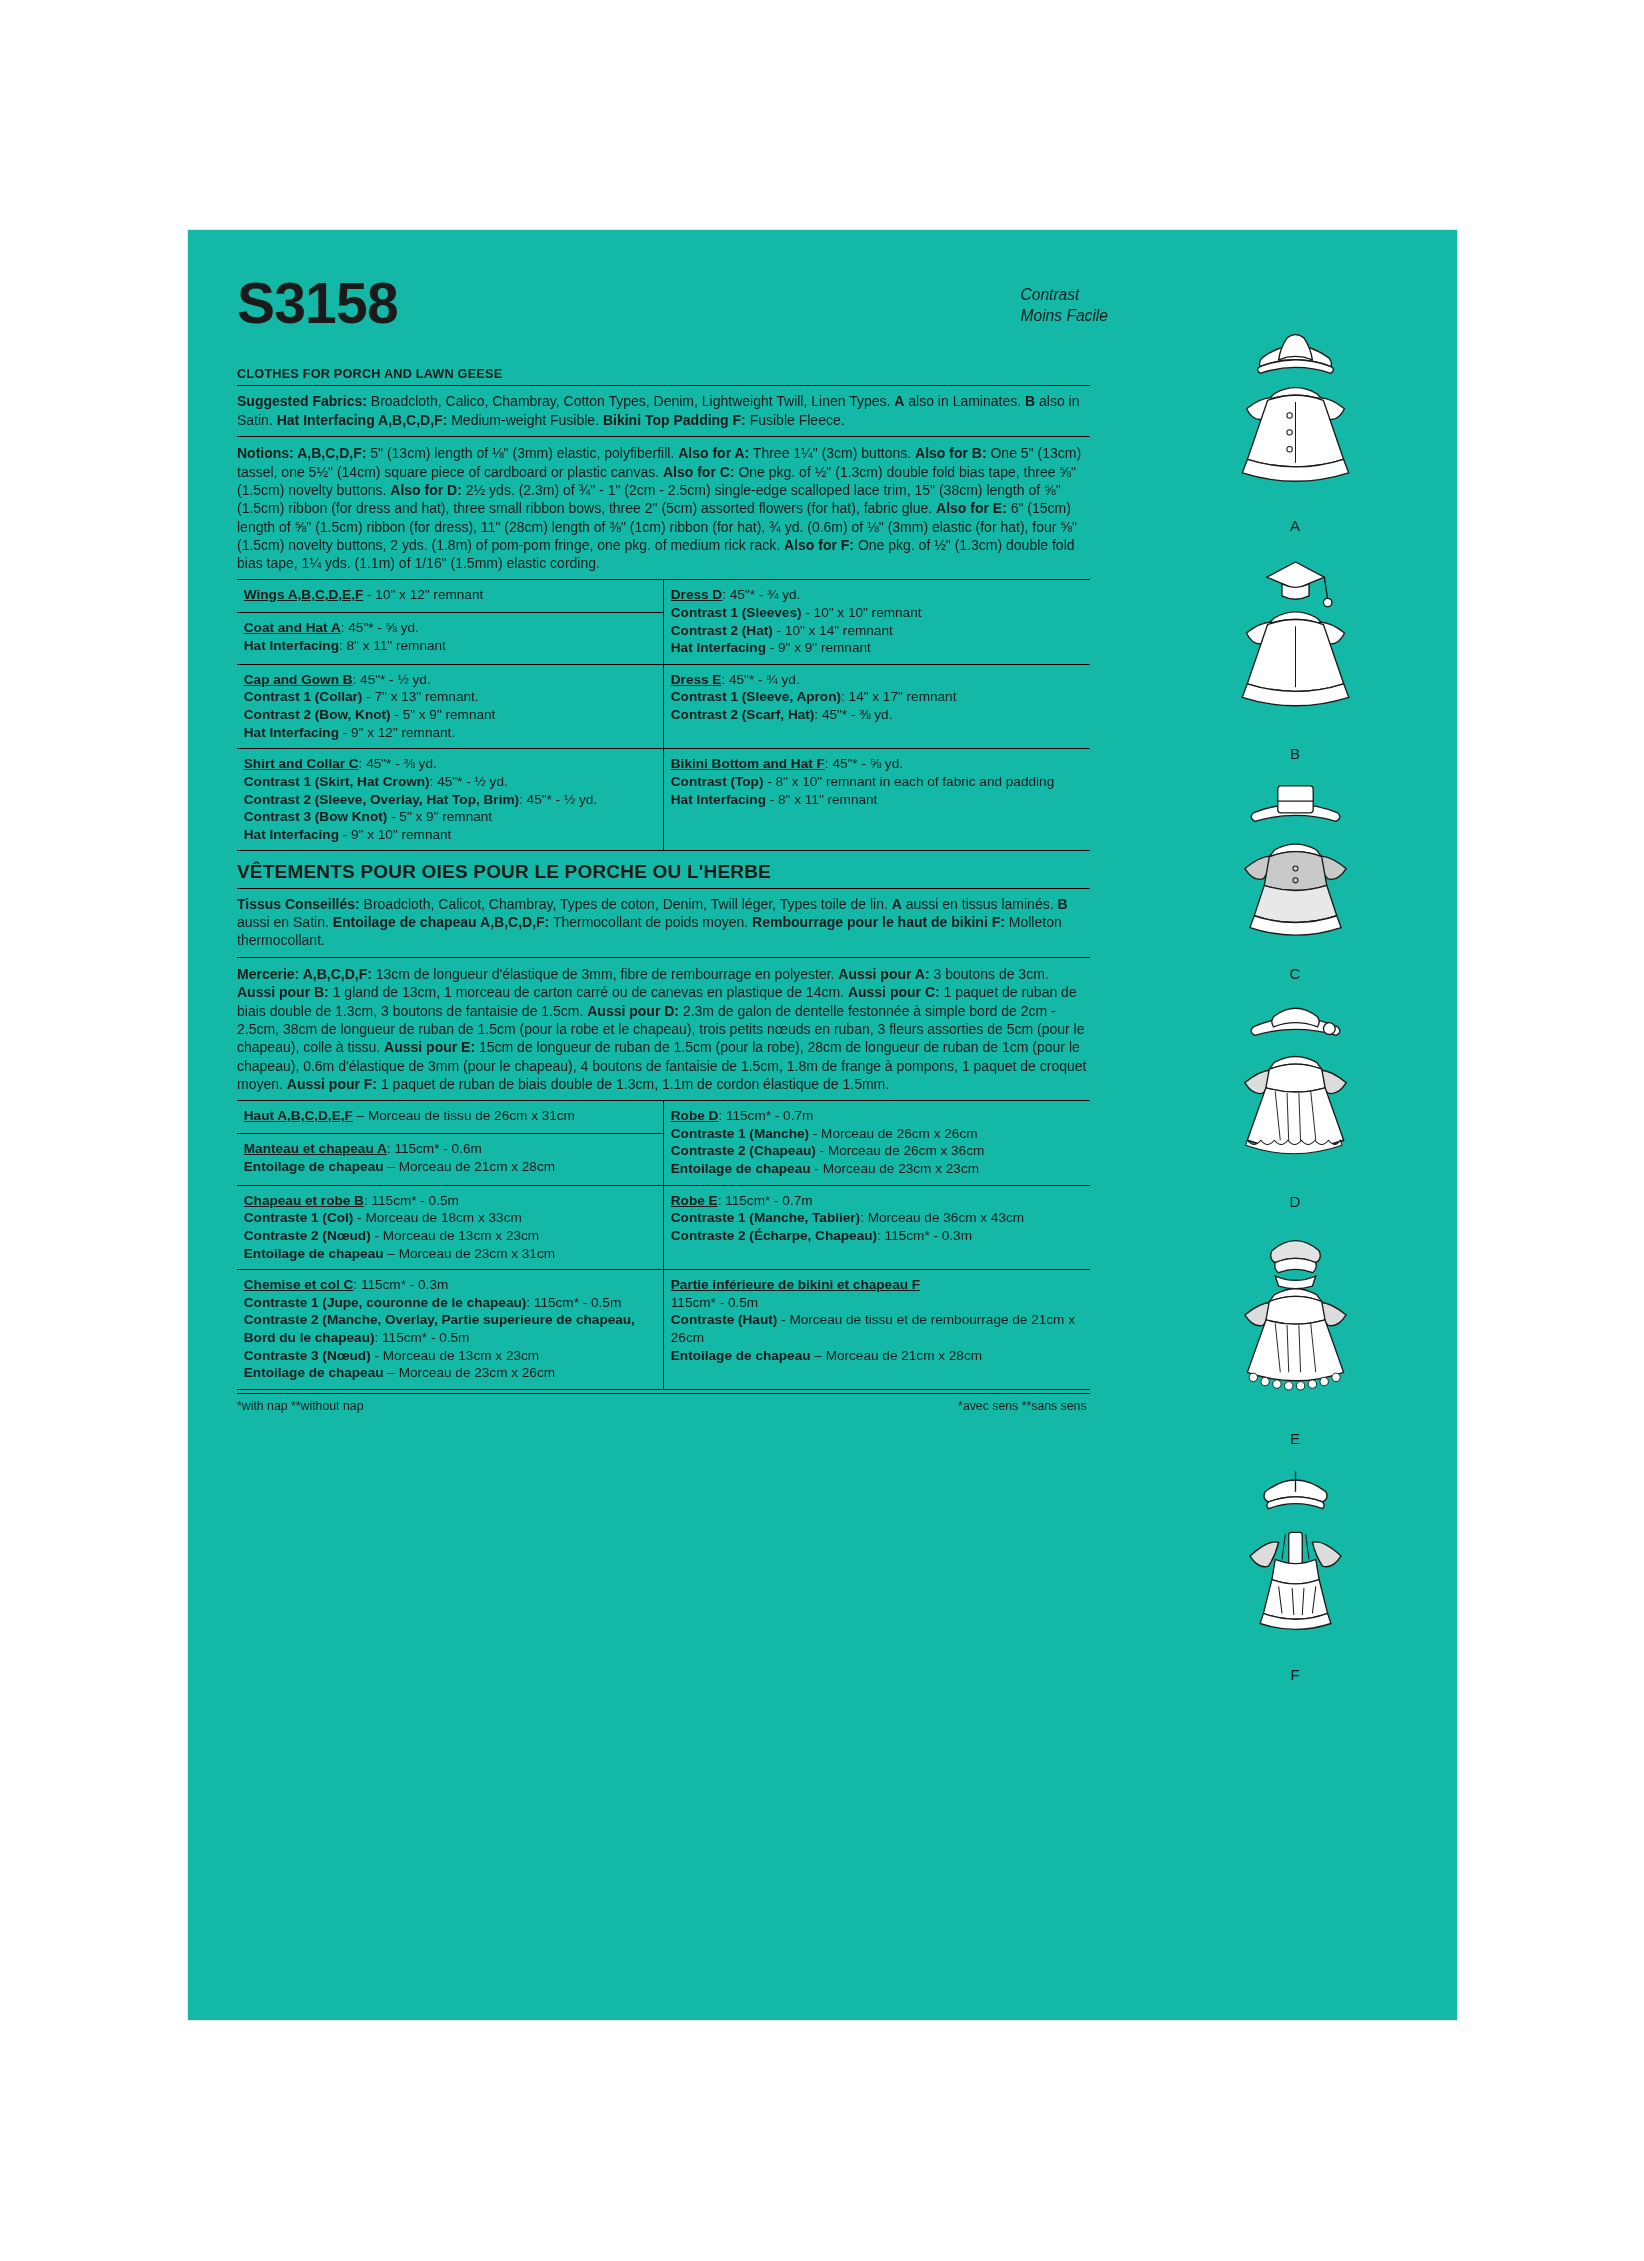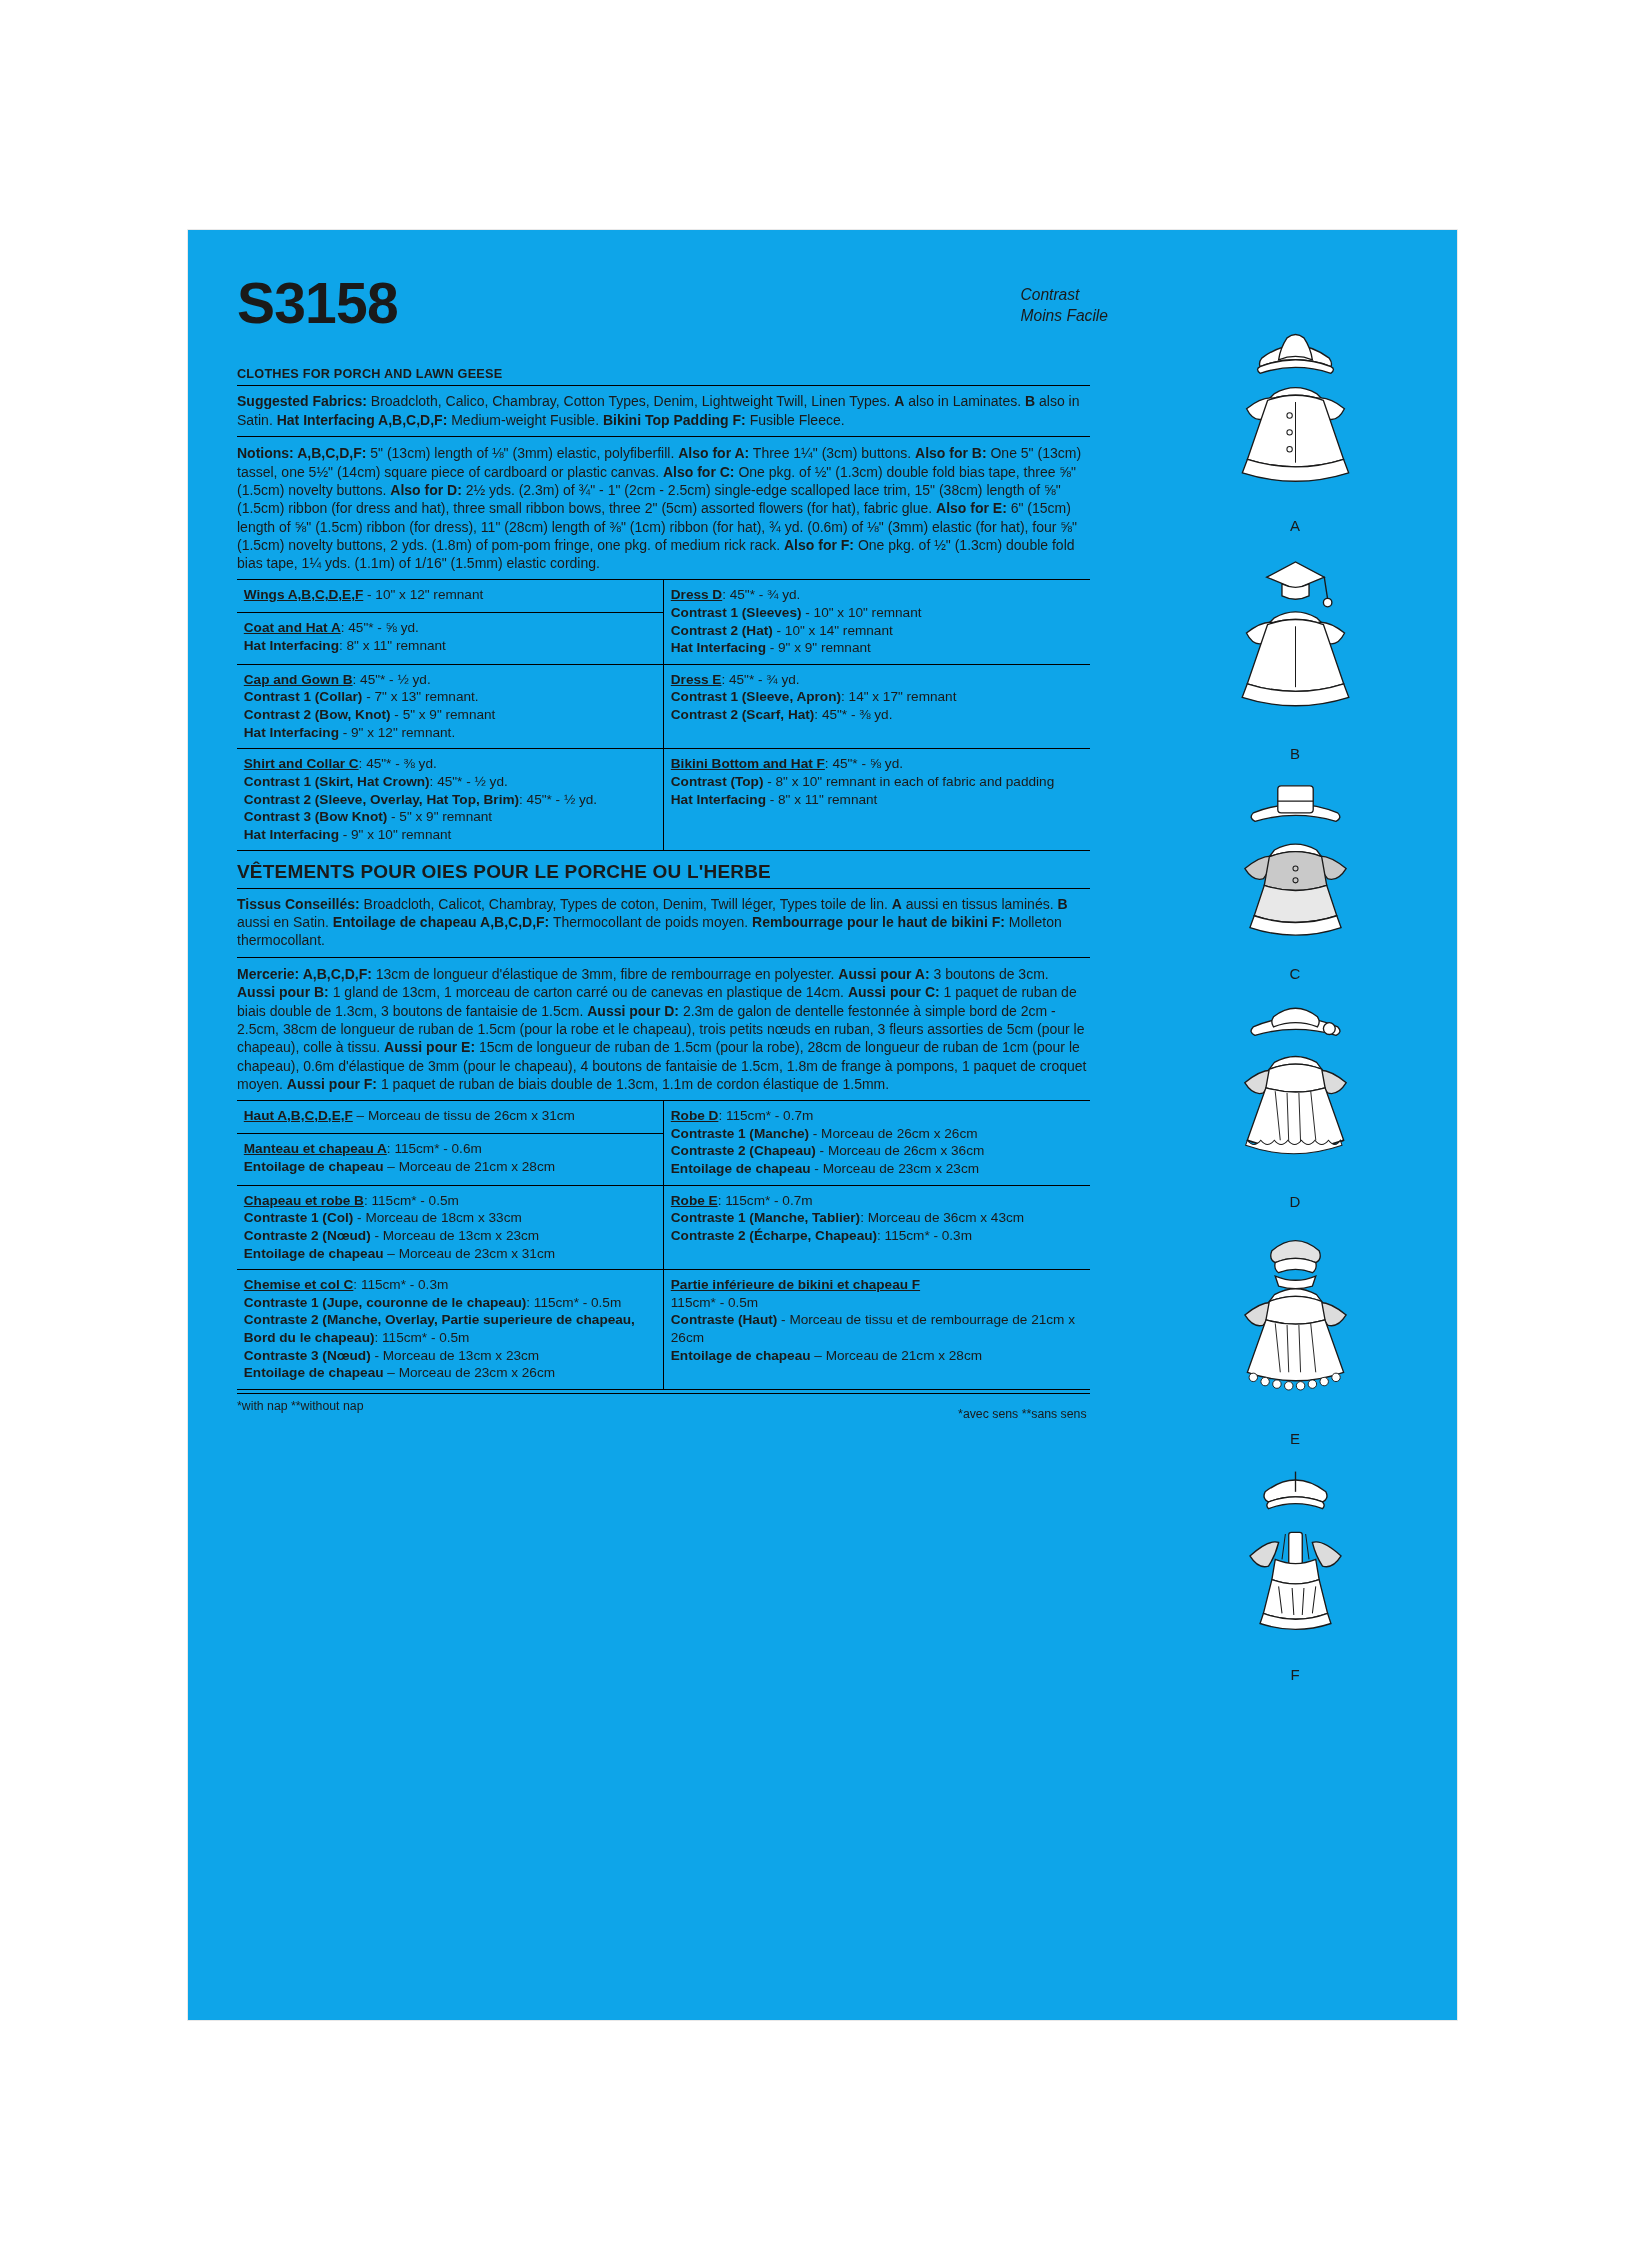--- a/index.html
+++ b/index.html
@@ -13,21 +13,21 @@
     font-family: "Liberation Sans", sans-serif;
     color: #1a1a1a;
     -webkit-font-smoothing: antialiased;
   }
   .page {
     position: absolute;
     left: 188px;
     top: 230px;
     width: 1269px;
     height: 1790px;
-    background: #0ea5e9;
+    background: #14b8a6;
     box-shadow: 0 0 0 0.8px #e4e4e4;
   }
   .sheet-inner {
     position: absolute;
     left: 49px;
     top: 42px;
     right: 35px;
     bottom: 25px;
   }
   
@@ -111,21 +111,21 @@
     text-transform: uppercase;
   }
   .nap-row {
     position: relative;
     margin-top: 3.4px;
     border-top: 1.1px solid #000;
     font-size: 12.3px;
     height: 18.6px;
   }
   .nap-left { position: absolute; left: 0; top: 5px; }
-  .nap-right { position: absolute; right: 3.4px; top: 13px; }
+  .nap-right { position: absolute; right: 3.4px; top: 5px; }
   
   .views {
     position: absolute;
     right: 0;
     top: 49px;
     width: 254px;
   }
   .view {
     position: relative;
     width: 254px;

